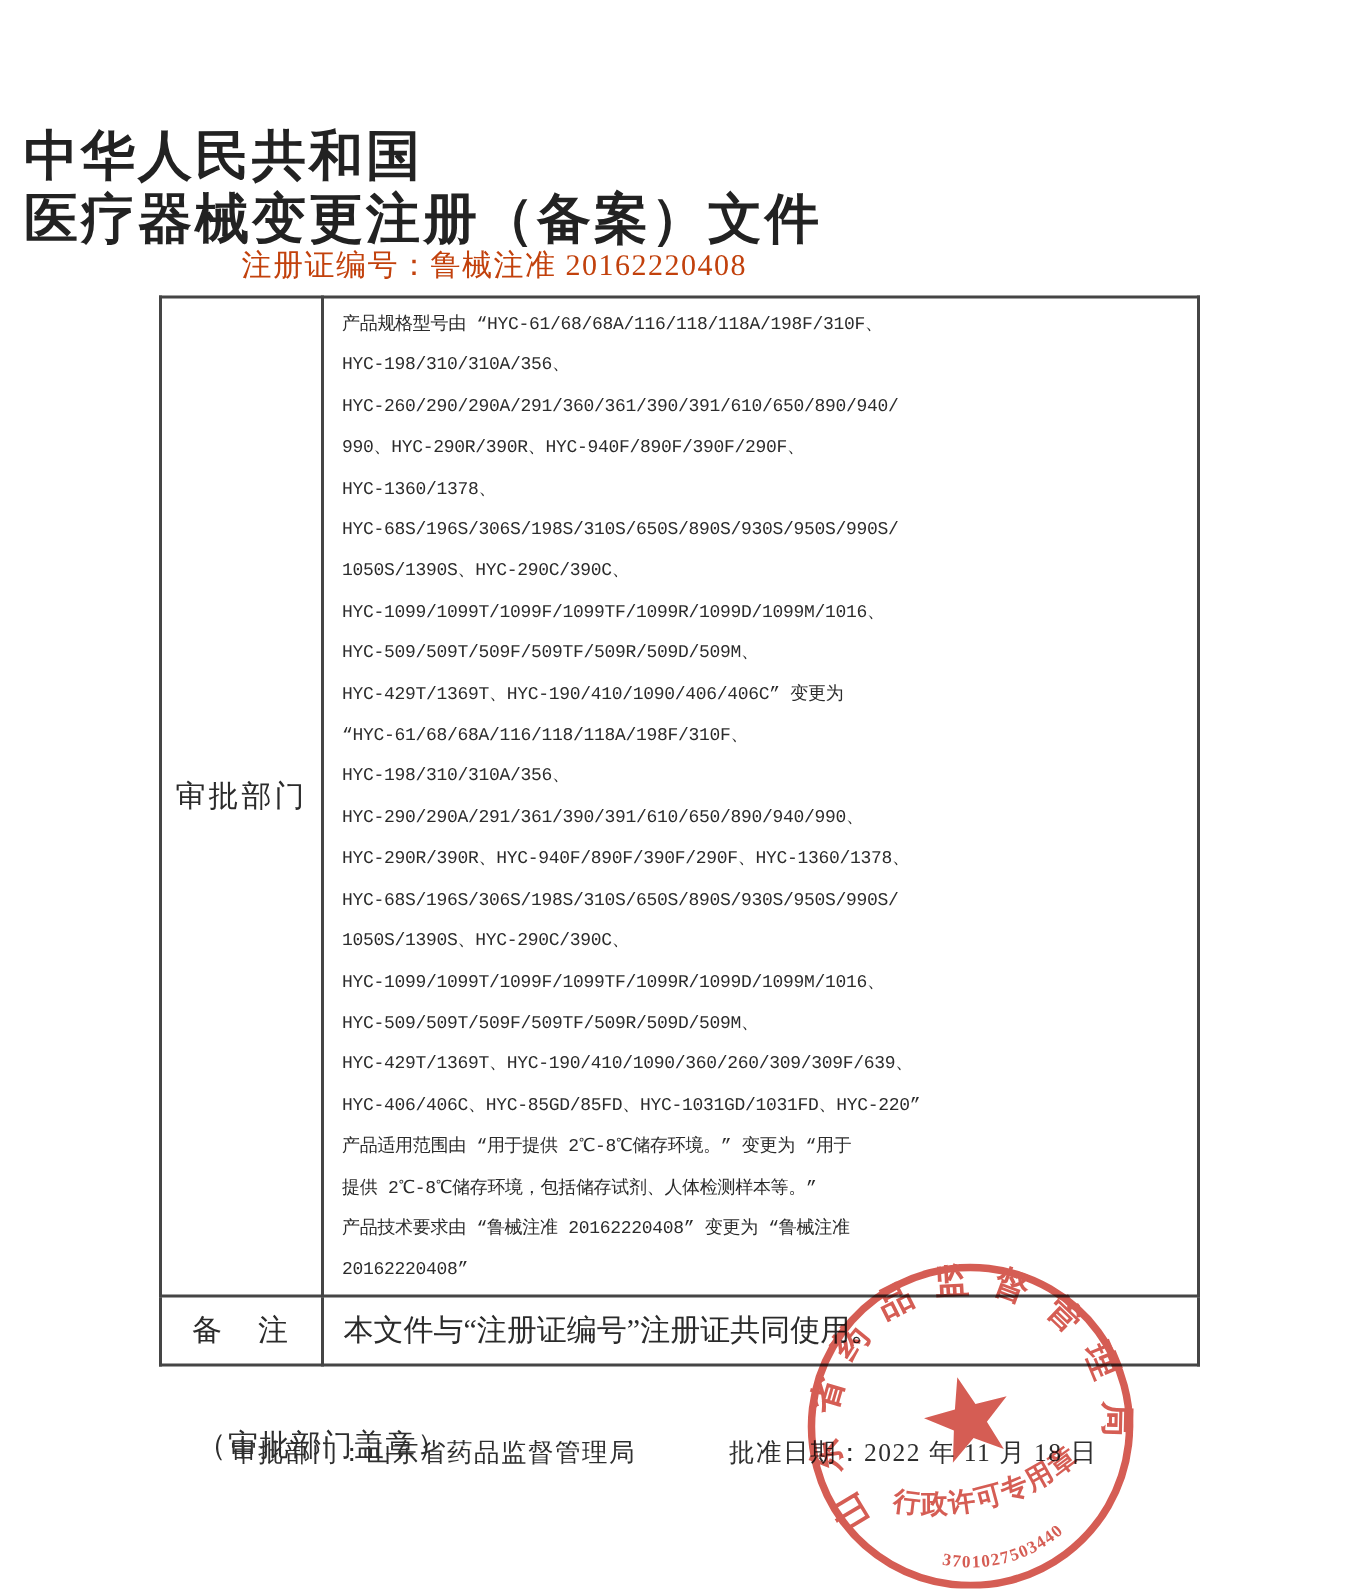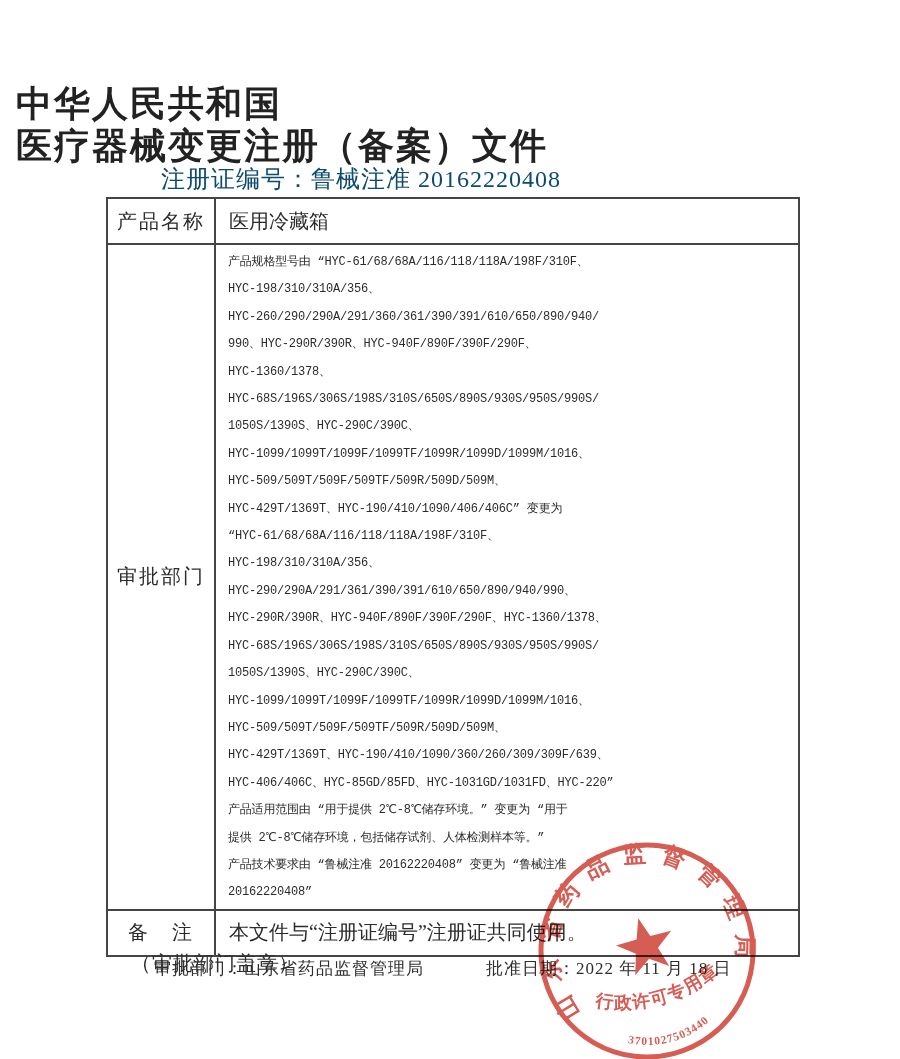--- a/index.html
+++ b/index.html
@@ -17,21 +17,21 @@
     position:absolute; left:0; width:900px;
     font-weight:bold;
     font-family:"Liberation Sans","DejaVu Sans",sans-serif;
     color:#222; margin:16px; letter-spacing:2px;
   }
   .title1 { top:64px;  font-size:36px; }
   .title2 { top:106px; font-size:36px; }
 
   .reg-line {
     position:absolute; top:163px; left:161px;
-    font-size:24px; color:#0c4a6e; letter-spacing:1px;text-align:right;
+    font-size:20px; color:#c2410c; letter-spacing:1px;text-align:right;
   }
 
   table.doc-table {
     position:absolute; top:197px; left:106px;
     width:694px; border-collapse:collapse; table-layout:fixed;
   }
   table.doc-table td {
     border:2px solid #454545;
     vertical-align:middle;
     color:#2b2b2b;
@@ -77,24 +77,20 @@
 
 <div class="page">
 
   <h1 class="title1">中华人民共和国</h1>
   <h1 class="title2">医疗器械变更注册（备案）文件</h1>
 
   <div class="reg-line"><span>注册证编号：</span><span>鲁械注准 20162220408</span></div>
 
   <table class="doc-table">
     <tbody>
-        <tr class="row-product">
-      <td class="label-cell">产品名称</td>
-      <td class="value-cell">医用冷藏箱</td>
-    </tr>
     <tr class="row-change">
       <td class="label-cell">审批部门</td>
       <td class="value-cell change-cell">产品规格型号由 “HYC-61/68/68A/116/118/118A/198F/310F、
 HYC-198/310/310A/356、
 HYC-260/290/290A/291/360/361/390/391/610/650/890/940/
 990、HYC-290R/390R、HYC-940F/890F/390F/290F、
 HYC-1360/1378、
 HYC-68S/196S/306S/198S/310S/650S/890S/930S/950S/990S/
 1050S/1390S、HYC-290C/390C、
 HYC-1099/1099T/1099F/1099TF/1099R/1099D/1099M/1016、

